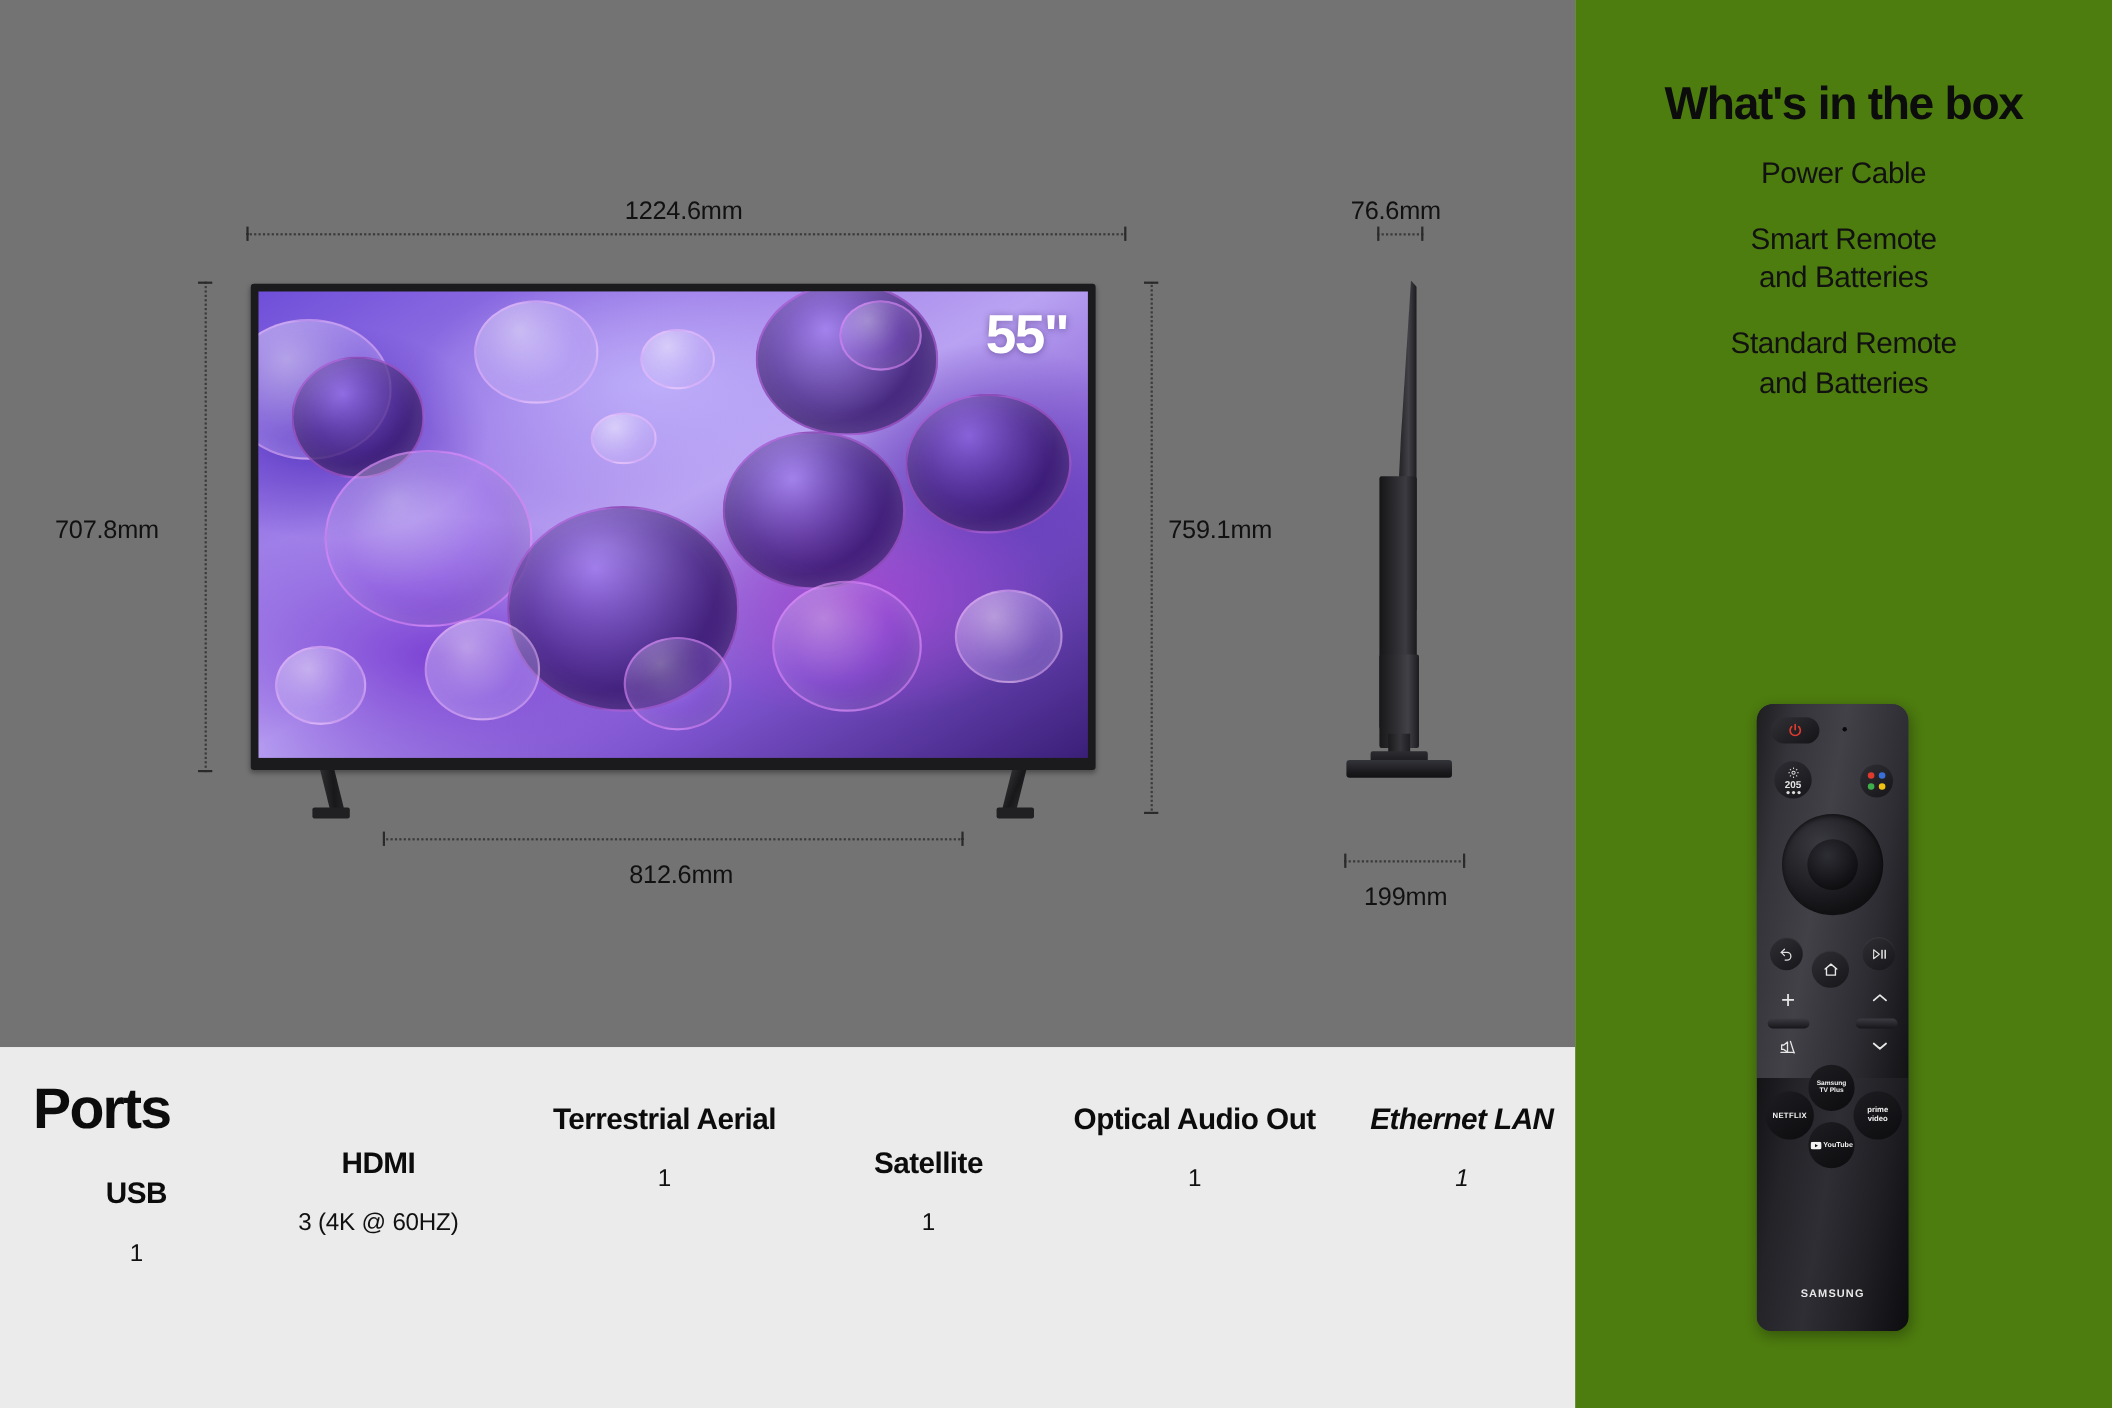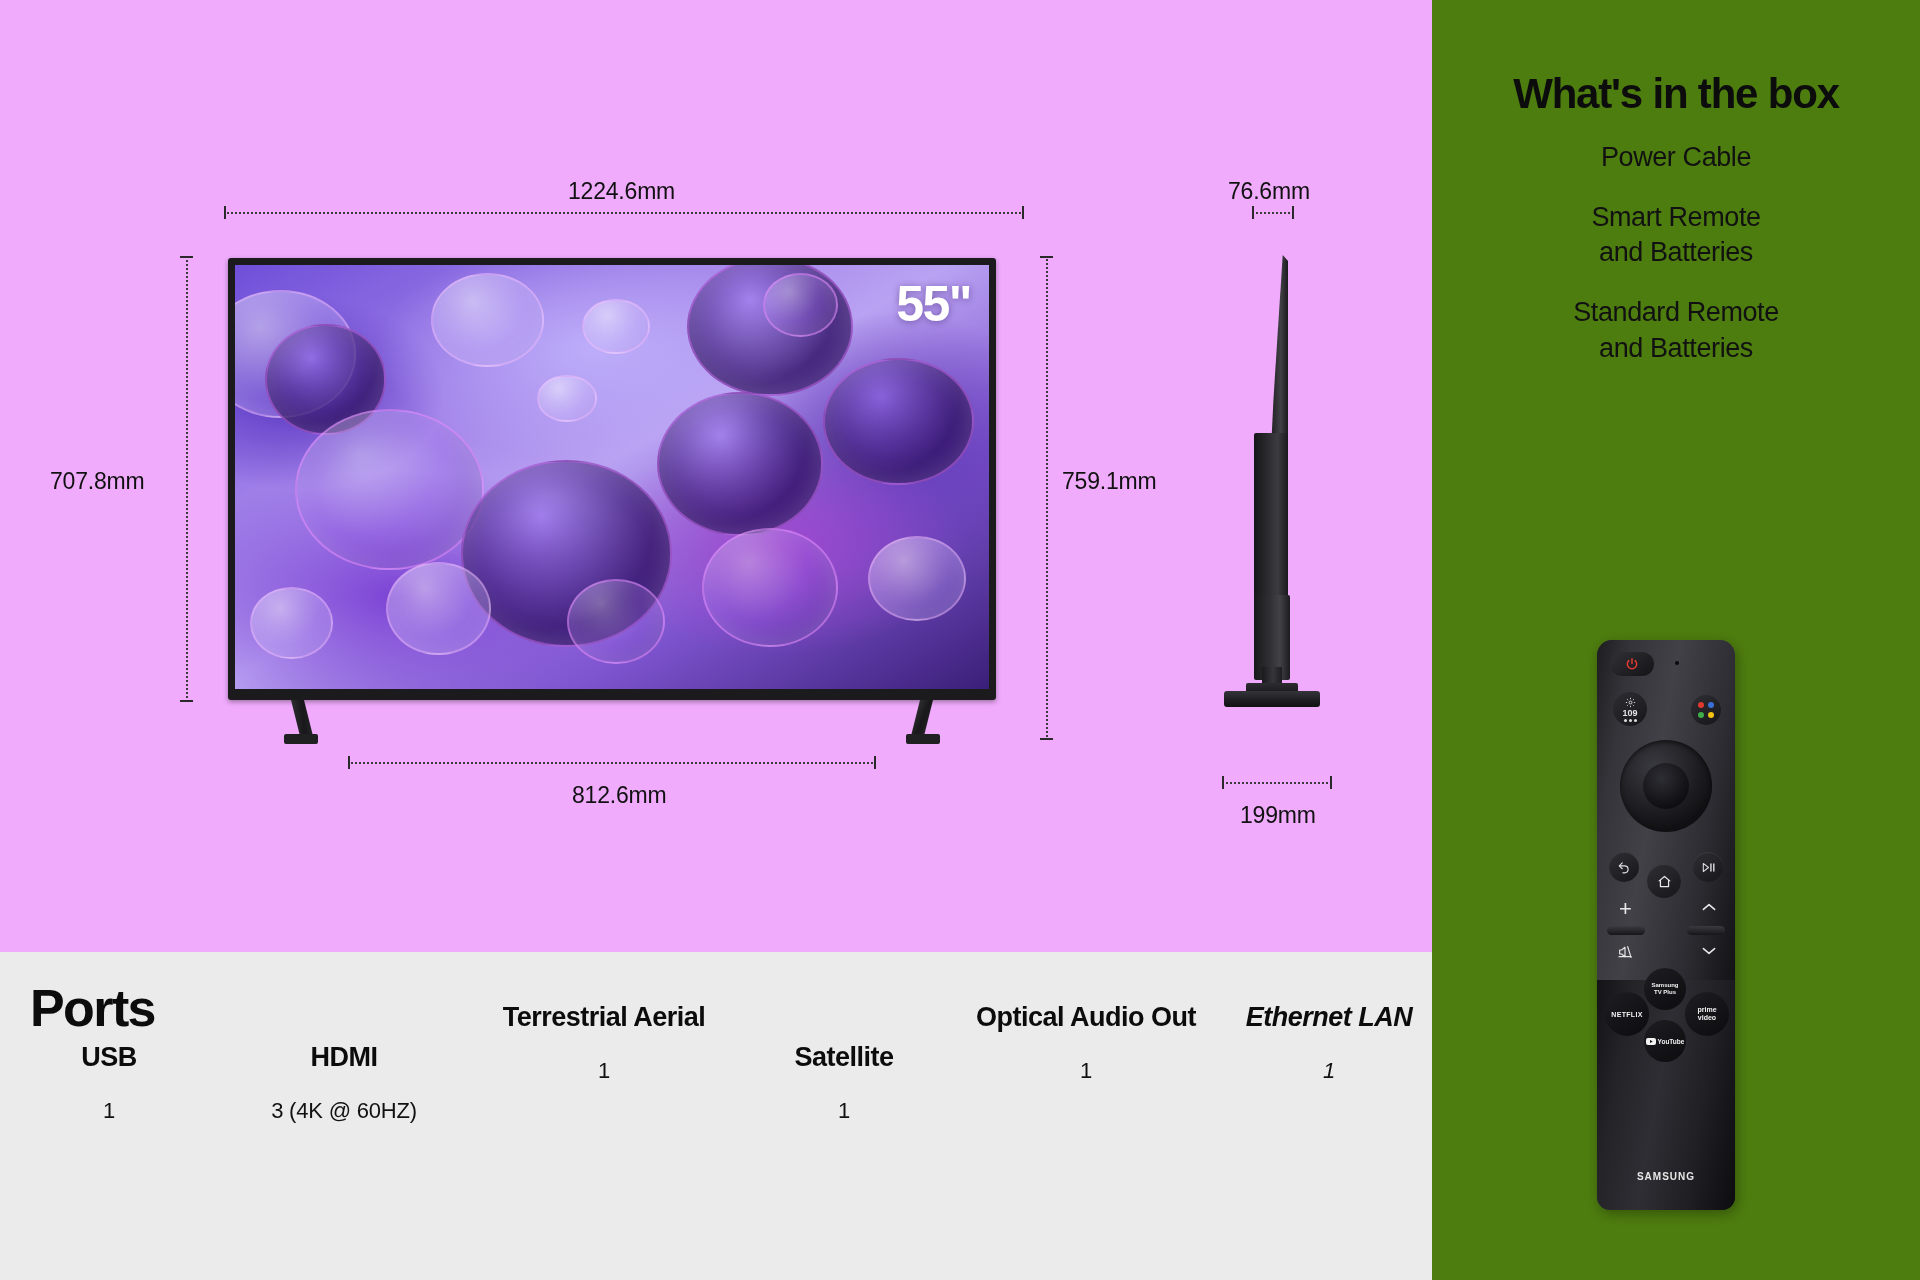--- a/index.html
+++ b/index.html
@@ -19,21 +19,21 @@
     inset: 0;
     background: #ebebeb;
   }
 
   .panel-white {
     position: absolute;
     left: 0;
     top: 0;
     width: 1432px;
     height: 952px;
-    background: #f0abfc;
+    background: #737373;
   }
 
   .panel-ports {
     position: absolute;
     left: 0;
     top: 952px;
     width: 1432px;
     height: 328px;
     background: #ebebeb;
   }
@@ -441,21 +441,21 @@
     <div class="dim-line-h" style="left:1222px; top:782px; width:110px;"></div>
     <div class="cap-v" style="left:1222px; top:776px;"></div>
     <div class="cap-v" style="left:1330px; top:776px;"></div>
     <div class="dim-label" style="left:1240px; top:802px;">199mm</div>
   </div>
 
   <div class="panel-ports"></div>
 
   <div id="ports-title">Ports</div>
 
-  <div class="port-col" style="left:109px;">
+  <div class="port-col" style="left:124px;margin-top:28px;">
     <div class="port-name">USB</div>
     <div class="port-val">1</div>
   </div>
 
   <div class="port-col" style="left:344px;">
     <div class="port-name">HDMI</div>
     <div class="port-val">3 (4K @ 60HZ)</div>
   </div>
 
   <div class="port-col" style="left:604px; top:1000px;">
@@ -505,21 +505,21 @@
         </svg>
       </div>
 
       <div class="r-mic"></div>
 
       <div class="r-123">
         <svg class="icon-svg" width="11" height="11" viewBox="0 0 24 24" fill="none" stroke="#dcdcdc" stroke-width="2">
           <circle cx="12" cy="12" r="3.2"></circle>
           <path d="M12 1.8v3M12 19.2v3M1.8 12h3M19.2 12h3M4.8 4.8l2.1 2.1M17.1 17.1l2.1 2.1M19.2 4.8l-2.1 2.1M6.9 17.1l-2.1 2.1"></path>
         </svg>
-        <div style="color:#e4e4e4; font-size:9px; font-weight:700; line-height:1;">109</div>
+        <div style="color:#e4e4e4; font-size:9px; font-weight:700; line-height:1;">205</div>
         <div style="display:flex; gap:2px;">
           <span style="width:3px;height:3px;border-radius:50%;background:#dcdcdc;display:block;"></span>
           <span style="width:3px;height:3px;border-radius:50%;background:#dcdcdc;display:block;"></span>
           <span style="width:3px;height:3px;border-radius:50%;background:#dcdcdc;display:block;"></span>
         </div>
       </div>
 
       <div class="r-colors">
         <span class="cdot" style="background:#e0392e; left:7px;  top:7px;"></span>
         <span class="cdot" style="background:#3a6fd8; left:17px; top:7px;"></span>

